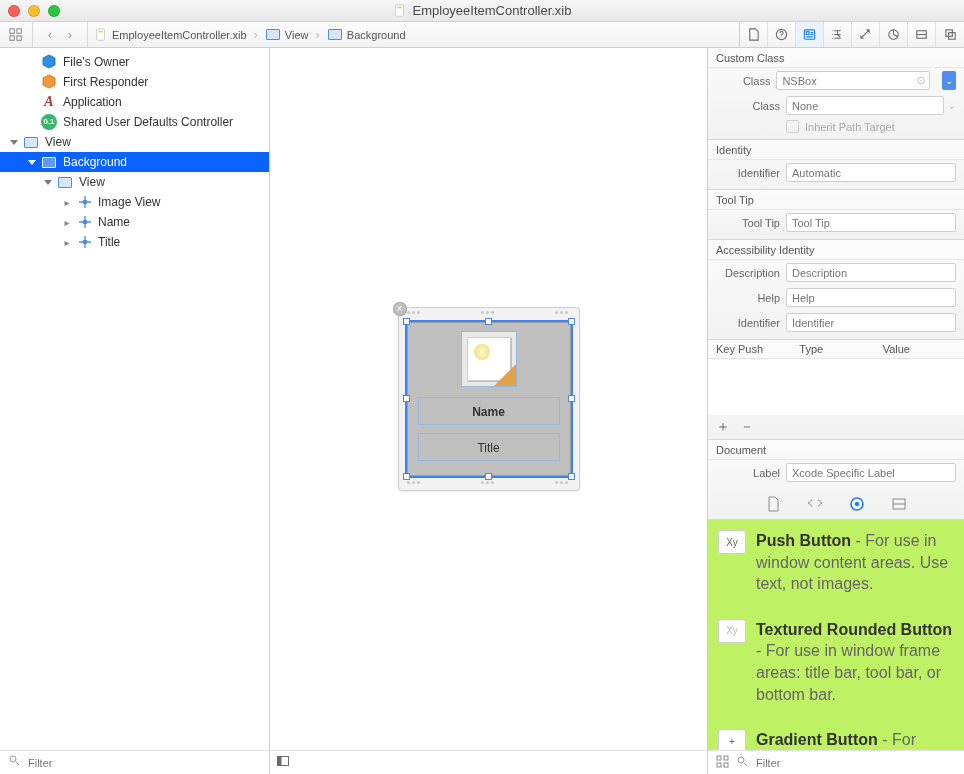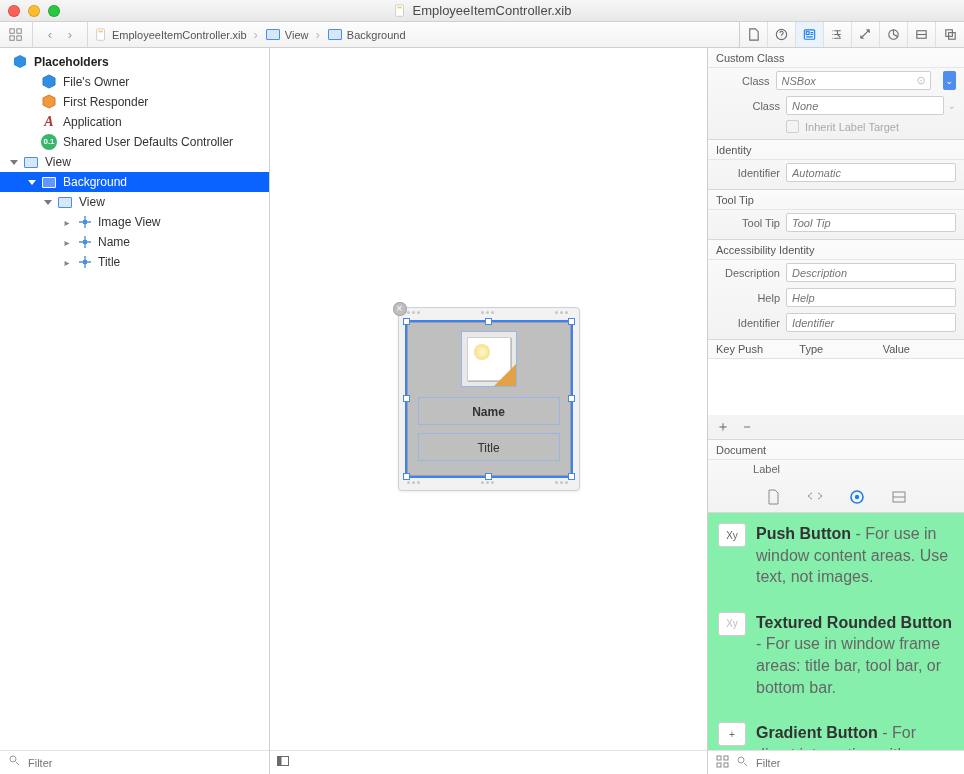--- a/index.html
+++ b/index.html
@@ -79,32 +79,32 @@
 .txt-box{position:absolute; left:10px; right:10px; height:28px; border:1px solid #97b7e2; background:#bfbfbf; text-align:center; line-height:28px; font-size:12px; color:#333;}
 .txt-name{top:74px; font-weight:600;}
 .txt-title{top:110px;}
 
 
 .inspector{width:256px; background:#fff; display:flex; flex-direction:column; font-size:11px; color:#444;}
 .insp-section{border-bottom:1px solid #d8d8d8; background:linear-gradient(#fbfbfb,#f2f2f2);}
 .insp-title{font-weight:400; font-size:11px; color:#555; padding:4px 8px 3px; border-bottom:1px solid #e6e6e6;}
 .field-row{display:flex; align-items:center; padding:3px 8px; gap:6px;}
 .field-label{width:64px; text-align:right; color:#666; font-size:11px;}
-.field-input{flex:1; height:19px; border:1px solid #cfcfcf; border-radius:2px; padding:0 5px; font-size:11px; color:#9a9a9a; background:#fff;font-style:italic;}
+.field-input{flex:1; height:19px; border:1px solid #cfcfcf; border-radius:2px; padding:0 5px; font-size:11px; color:#9a9a9a; background:#fff;}
 .combo-arrow{width:16px;height:19px;background:#4f8def;border-radius:2px;display:flex;align-items:center;justify-content:center;color:#fff;font-size:9px;}
 .clear-x{position:relative; left:-20px; color:#bbb; font-size:11px; width:0;}
 .checkbox-row{display:flex;align-items:center;gap:6px;padding:2px 8px 6px 78px;color:#aaa;}
 .checkbox-row input{appearance:none;width:13px;height:13px;border:1px solid #cfcfcf;border-radius:2px;}
 .udra-header{display:flex; font-size:11px; color:#555; border-bottom:1px solid #e4e4e4; padding:3px 8px; gap:10px;}
 .udra-body{height:56px; background:#fff;}
 .udra-pm{padding:3px 8px; color:#666; font-size:14px;}
 .obj-icons{display:flex; justify-content:center; gap:24px; padding:6px 0;}
 .obj-icons .oi{width:18px;height:18px;}
 .obj-icons svg{width:18px;height:18px;}
-.library{flex:1; overflow:auto; background:#86efac;}
+.library{flex:1; overflow:auto; background:#bef264;}
 .lib-item{display:flex; gap:10px; padding:10px 10px 14px; align-items:flex-start;}
 .lib-thumb{width:28px;height:24px;border:1px solid #cfcfcf;border-radius:3px;display:flex;align-items:center;justify-content:center;font-size:10px;color:#666;background:#fff;}
 .lib-text{flex:1; font-size:16px; color:#666; line-height:1.35;}
 .lib-text b{color:#333;}
 .inspector-footer{height:24px; border-top:1px solid #e2e2e2; display:flex; align-items:center; padding:0 8px; gap:6px; color:#8a8a8a;}
 .grid-icon svg{width:14px;height:14px;}
 
 
 .cube-blue svg *{fill:#2f8fe3;}
 .cube-orange svg *{fill:#f29a3a;}
@@ -221,28 +221,20 @@
           <rect x="6" y="6" width="7" height="7"></rect>
         </svg>
       </div>
   </div>
 </div>
 
 <div class="columns">
 
   <div class="outline">
     <div class="outline-scroll">
-      <div class="grp-header">
-        <span class="icon16 cube-blue">
-            <svg viewBox="0 0 16 16">
-              <path d="M8 1l6 3v7l-6 3-6-3V4z"></path>
-            </svg>
-          </span>
-        <span>Placeholders</span>
-      </div>
       <div class="row l1">
         <span class="disc leaf"></span>
         <span class="icon16 cube-blue">
             <svg viewBox="0 0 16 16">
               <path d="M8 1l6 3v7l-6 3-6-3V4z" fill="#6fb6f0" stroke="#2f7bc6"></path>
             </svg>
           </span>
         <span>File's Owner</span>
       </div>
       <div class="row l1">
@@ -401,21 +393,21 @@
         <span class="clear-x">⊙</span>
         <div class="combo-arrow">⌄</div>
       </div>
       <div class="field-row">
         <div class="field-label">Class</div>
         <input class="field-input" disabled="" placeholder="None" style="">
         <span style="color:#bbb;font-size:10px;margin-left:-2px">⌄</span>
       </div>
       <div class="checkbox-row">
         <input type="checkbox" style="">
-        <span>Inherit Label Target</span>
+        <span>Inherit Path Target</span>
       </div>
     </div>
 
     <div class="insp-section">
       <div class="insp-title">Identity</div>
       <div class="field-row" style="padding-bottom:7px">
         <div class="field-label">Identifier</div>
         <input class="field-input" placeholder="Automatic" style="">
       </div>
     </div>
@@ -454,20 +446,21 @@
       <div class="udra-pm">
         <span>＋</span>
         <span style="margin-left:6px">－</span>
       </div>
     </div>
 
     <div class="insp-section" style="border-bottom:1px solid #d8d8d8">
       <div class="insp-title">Document</div>
       <div class="field-row" style="padding-bottom:7px">
         <div class="field-label">Label</div>
+        <input class="field-input" placeholder="Xcode Specific Label" style="">
       </div>
       <div class="obj-icons">
         <span class="oi"><svg viewBox="0 0 18 18">
               <path d="M5 2h6l3 3v11H5z" fill="none" stroke="#8a8a8a"></path>
             </svg></span>
         <span class="oi"><svg viewBox="0 0 18 18">
               <path d="M6 5c-2 0-2 3-4 3 2 0 2 3 4 3M12 5c2 0 2 3 4 3-2 0-2 3-4 3" fill="none" stroke="#8a8a8a"></path>
             </svg></span>
         <span class="oi"><svg viewBox="0 0 18 18">
               <circle cx="9" cy="9" r="6" fill="none" stroke="#1f7fe8" stroke-width="1.6"></circle>

